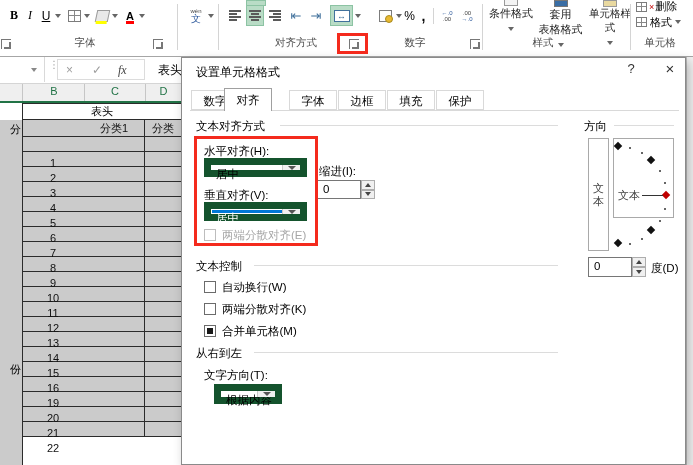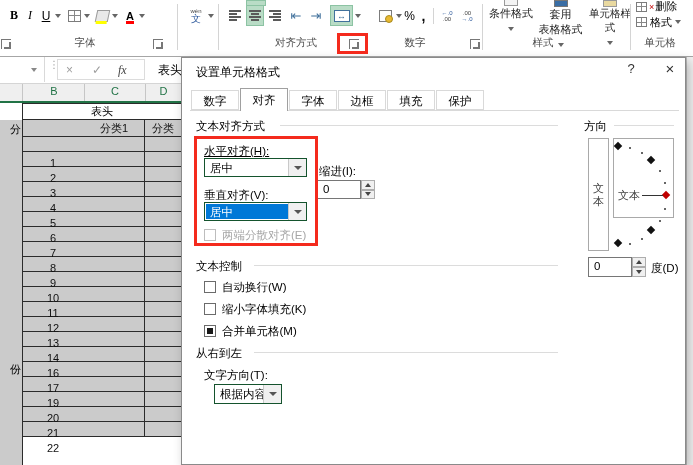--- a/index.html
+++ b/index.html
@@ -46,21 +46,21 @@
           align-items:center;justify-content:center;color:#111;}
   .g-b{width:61px;margin-top:26px;} .g-c{width:61px;} .g-d{width:36px;border-right:none;}
   
   .dialog{position:absolute;left:181px;top:57px;width:505px;height:408px;background:#fff;
           border:1px solid #8a8a8a;box-sizing:border-box;box-shadow:3px 4px 10px rgba(0,0,0,.25);
           font-size:11.5px;z-index:40;}
   .tab{position:absolute;top:2px;height:20px;width:48px;text-align:center;line-height:20px;
        border:1px solid #d9d9d9;box-sizing:border-box;background:#fff;}
   .tab.active{top:0;height:23px;line-height:23px;border:1px solid #a0a0a0;border-bottom:none;z-index:2;}
   .groove{position:absolute;height:1px;background:#dcdcdc;}
-  .combo{position:absolute;height:19px;border:1px solid #14532d;box-sizing:border-box;background:#fff;}
+  .combo{position:absolute;height:19px;border:7px solid #14532d;box-sizing:border-box;background:#fff;}
   .combo .val{position:absolute;left:5px;top:2px;font-size:11.5px;}
   .combo .arrow{position:absolute;right:0;top:0;bottom:0;width:17px;background:#f0f0f0;
         border-left:1px solid #c9c9c9;display:flex;align-items:center;justify-content:center;}
   .combo .arrow:after{content:"";border-left:4px solid transparent;border-right:4px solid transparent;
         border-top:4.5px solid #555;}
   .chk{position:absolute;width:12px;height:12px;border:1px solid #6b6b6b;background:#fff;box-sizing:border-box;}
   .chk.disabled{border-color:#bdbdbd;}
   .chk.filled:after{content:"";position:absolute;left:2px;top:2px;width:6px;height:6px;background:#1a1a1a;}
   .spin{position:absolute;width:14px;display:flex;flex-direction:column;}
   .spin b{flex:1;border:1px solid #adadad;background:#f0f0f0;display:flex;align-items:center;justify-content:center;}
@@ -334,26 +334,26 @@
         <div class="g-cell g-b">13</div>
         <div class="g-cell g-c"></div>
         <div class="g-cell g-d"></div>
       </div>
       <div class="g-row">
         <div class="g-cell g-b">14</div>
         <div class="g-cell g-c"></div>
         <div class="g-cell g-d"></div>
       </div>
       <div class="g-row">
+        <div class="g-cell g-b">15</div>
+        <div class="g-cell g-c"></div>
+        <div class="g-cell g-d"></div>
+      </div>
+      <div class="g-row">
         <div class="g-cell g-b">16</div>
-        <div class="g-cell g-c"></div>
-        <div class="g-cell g-d"></div>
-      </div>
-      <div class="g-row">
-        <div class="g-cell g-b">17</div>
         <div class="g-cell g-c"></div>
         <div class="g-cell g-d"></div>
       </div>
       <div class="g-row">
         <div class="g-cell g-b">19</div>
         <div class="g-cell g-c"></div>
         <div class="g-cell g-d"></div>
       </div>
       <div class="g-row">
         <div class="g-cell g-b">20</div>
@@ -374,34 +374,34 @@
 
   <div class="abs" style="left:686px;top:57px;width:7px;height:408px;background:#f1f1f1;border-left:1px solid #bdbdbd;box-sizing:border-box;"></div>
 
   <div class="dialog">
     <div class="abs dlg-lbl" style="left:14px;top:6px;font-size:12px;">设置单元格格式</div>
     <div class="abs" style="left:434px;top:3px;width:30px;height:20px;text-align:center;font-size:13px;color:#333;"><span>?</span></div>
     <div class="abs" style="left:473px;top:2px;width:30px;height:20px;text-align:center;font-size:15px;color:#333;"><span>×</span></div>
 
     <div class="abs" style="left:9px;top:30px;height:23px;">
       <div class="tab" style="left:0;">数字</div>
-      <div class="tab active" style="left:49px;">对齐</div>
+      <div class="tab active" style="left:33px;">对齐</div>
       <div class="tab" style="left:98px;">字体</div>
       <div class="tab" style="left:147px;">边框</div>
       <div class="tab" style="left:196px;">填充</div>
       <div class="tab" style="left:245px;">保护</div>
     </div>
     <div class="abs" style="left:8px;top:52px;width:489px;height:1px;background:#d9d9d9;"></div>
 
     <div class="abs dlg-lbl" style="left:14px;top:61px;">文本对齐方式</div>
     <div class="groove" style="left:98px;top:67px;width:278px;"></div>
     <div class="abs dlg-lbl" style="left:402px;top:61px;">方向</div>
     <div class="groove" style="left:432px;top:67px;width:60px;"></div>
 
-    <div class="abs dlg-lbl" style="left:22px;top:86px;text-decoration:underline;">水平对齐(H):</div>
+    <div class="abs dlg-lbl" style="left:22px;top:86px;">水平对齐(H):</div>
     <div class="combo" style="left:22px;top:100px;width:103px;">
       <span class="val">居中</span>
       <span class="arrow"></span>
     </div>
 
     <div class="abs dlg-lbl" style="left:137px;top:106px;">缩进(I):</div>
     <div class="numin" style="left:135px;top:122px;width:44px;height:19px;"><span>0</span></div>
     <div class="spin" style="left:179px;top:122px;height:19px;">
         <b class="up"></b>
         <b class="dn"></b>
@@ -416,21 +416,21 @@
 
     <span class="chk disabled" style="left:22px;top:171px;"></span>
     <div class="abs dlg-lbl" style="left:40px;top:170px;color:#a6a6a6;">两端分散对齐(E)</div>
 
     <div class="abs dlg-lbl" style="left:14px;top:201px;">文本控制</div>
     <div class="groove" style="left:72px;top:207px;width:304px;"></div>
 
     <span class="chk" style="left:22px;top:223px;"></span>
     <div class="abs dlg-lbl" style="left:40px;top:222px;">自动换行(W)</div>
     <span class="chk" style="left:22px;top:245px;"></span>
-    <div class="abs dlg-lbl" style="left:40px;top:244px;">缩小字体填充(K)</div>
+    <div class="abs dlg-lbl" style="left:40px;top:244px;">两端分散对齐(K)</div>
     <span class="chk filled" style="left:22px;top:267px;"></span>
     <div class="abs dlg-lbl" style="left:40px;top:266px;">合并单元格(M)</div>
 
     <div class="abs dlg-lbl" style="left:14px;top:288px;">从右到左</div>
     <div class="groove" style="left:72px;top:294px;width:304px;"></div>
     <div class="abs dlg-lbl" style="left:22px;top:310px;text-align:center;">文字方向(T):</div>
     <div class="combo" style="left:32px;top:326px;width:68px;height:20px;">
       <span class="val">根据内容</span>
       <span class="arrow"></span>
     </div>

